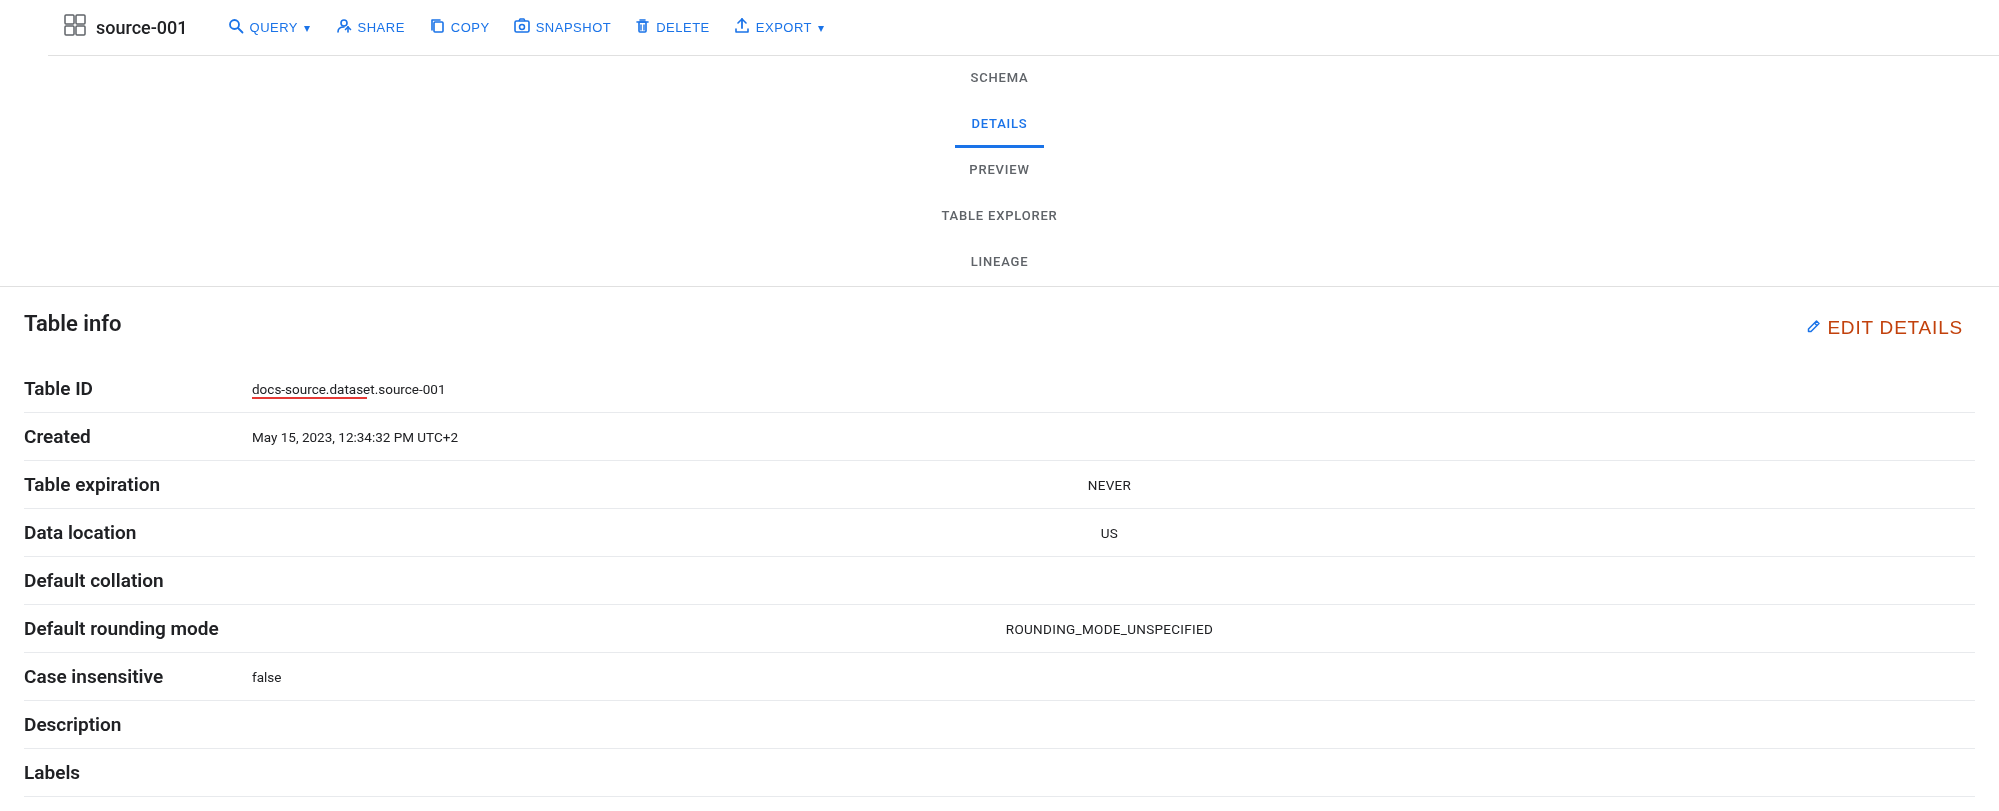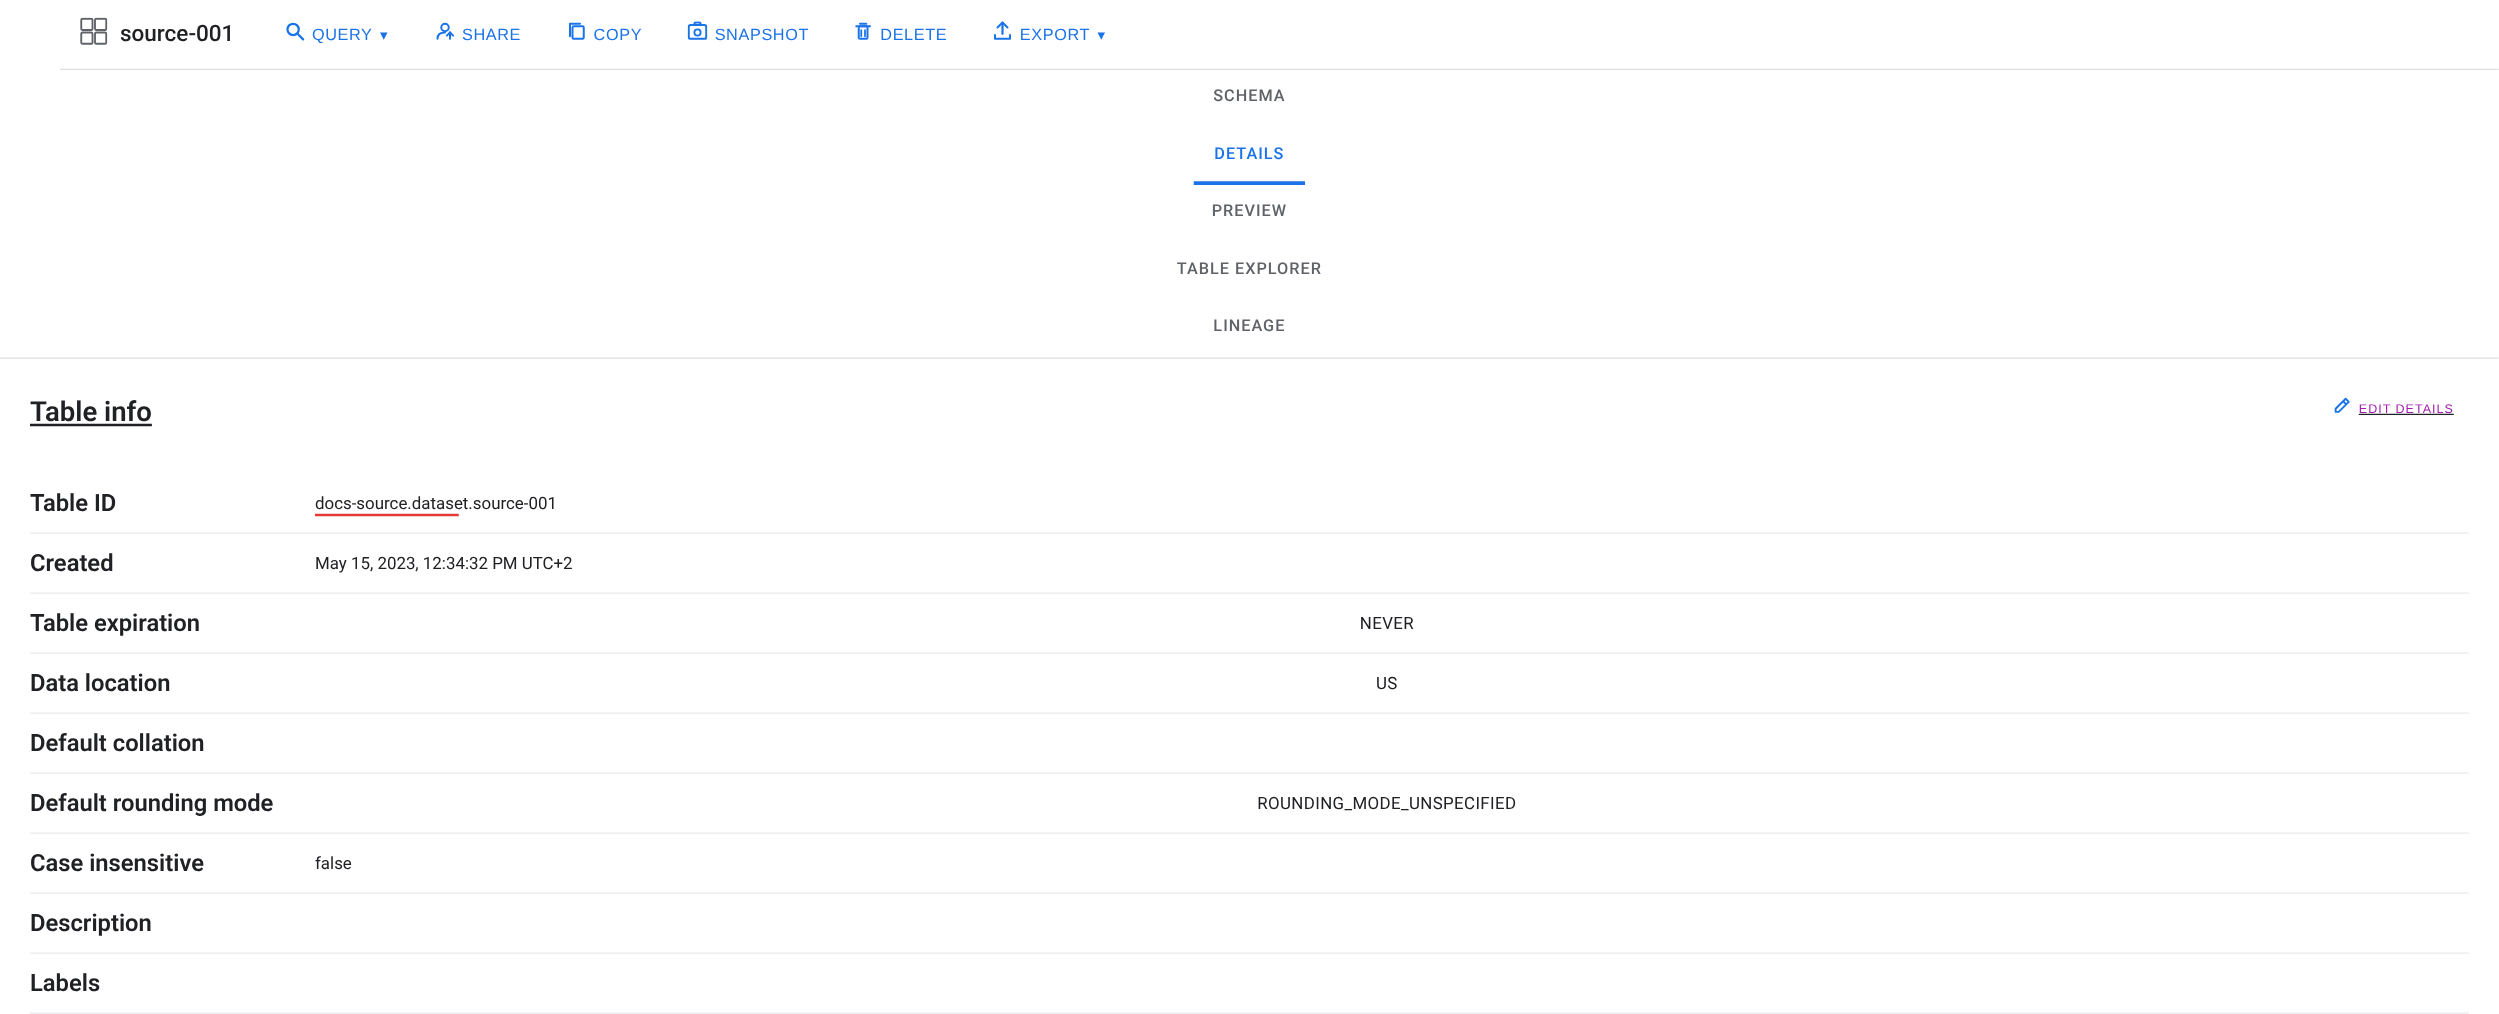--- a/index.html
+++ b/index.html
@@ -32,21 +32,21 @@
     }
     .toolbar-title {
       font-size: 18px;
       font-weight: 500;
       color: #202124;
       white-space: nowrap;
     }
     .toolbar-actions {
       display: flex;
       align-items: center;
-      gap: 12px;
+      gap: 0;
       flex: 1;
     }
     .toolbar-btn {
       display: flex;
       align-items: center;
       gap: 6px;
       padding: 6px 12px;
       border: none;
       background: none;
       color: #1a73e8;
@@ -88,36 +88,35 @@
       color: #1a73e8;
       border-bottom: 3px solid #1a73e8;
     }
 
     
     .content {
       padding: 24px 24px;
     }
     .section-header {
       display: flex;
-      align-items: flex-end;
+      align-items: flex-start;
       justify-content: space-between;
-      margin-bottom: 36px;
-      text-decoration: underline;
+      margin-bottom: 20px;
     }
     .section-title {
       font-size: 22px;
       font-weight: 600;
       color: #202124;
     }
     .edit-details-btn {
       display: flex;
       align-items: center;
       gap: 6px;
-      color: #a21caf;
-      font-size: 10px;
+      color: #c2410c;
+      font-size: 19px;
       font-weight: 500;
       letter-spacing: 0.8px;
       text-transform: uppercase;
       cursor: pointer;
       border: none;
       background: none;
       padding: 6px 12px;
       border-radius: 4px;
     }
     .edit-icon {

